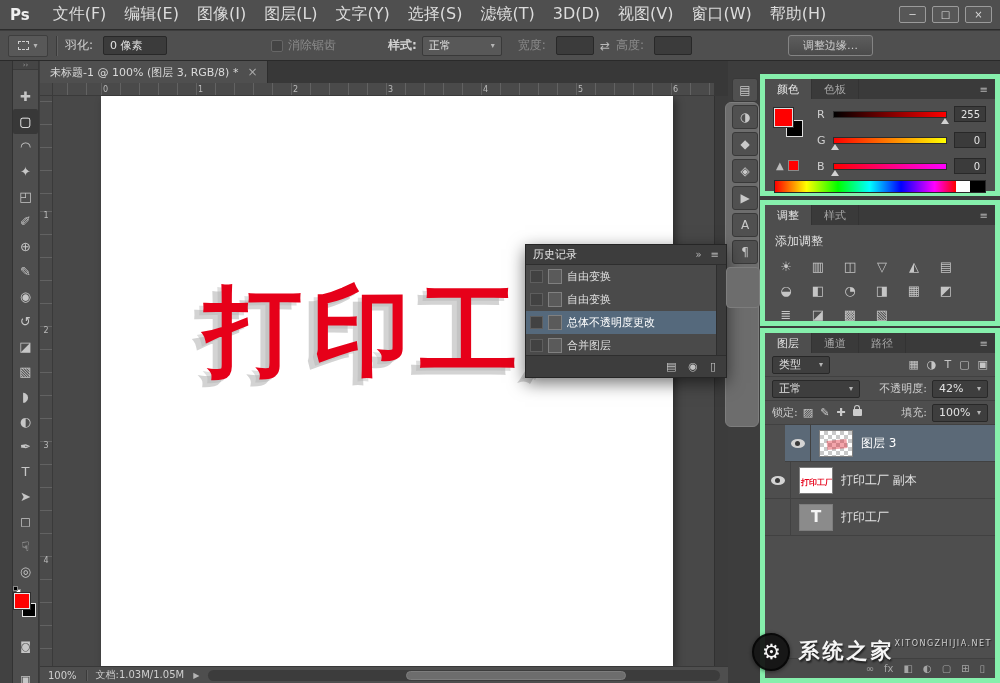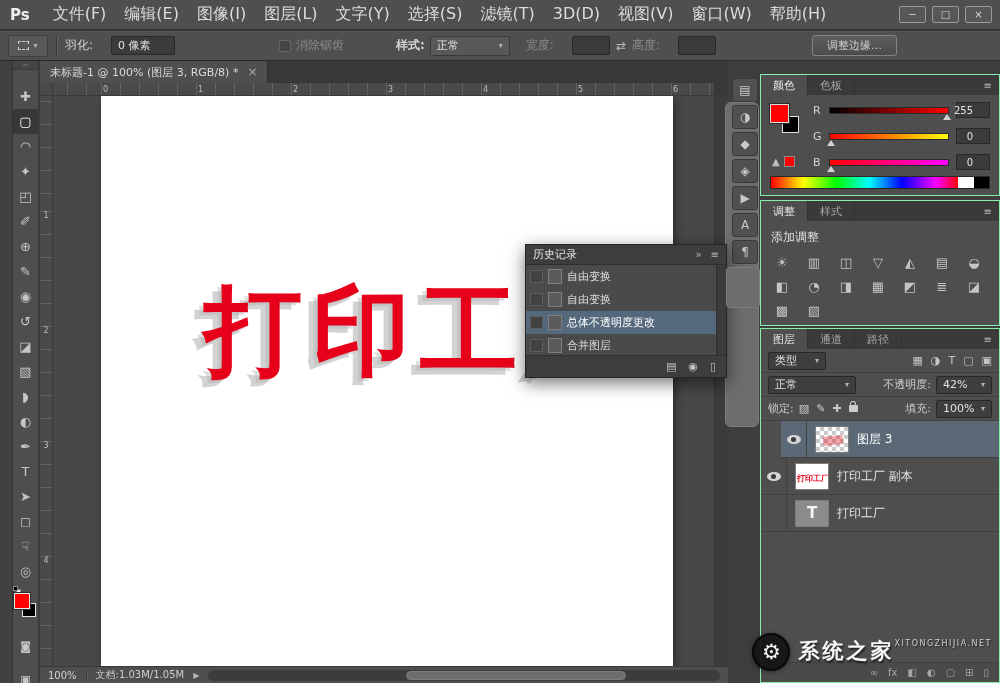--- a/index.html
+++ b/index.html
@@ -13,21 +13,21 @@
   .win-btn{width:27px;height:17px;border:1px solid #9b9b9b;border-radius:2px;display:flex;align-items:center;justify-content:center;font-size:10px;color:#d8d8d8;background:#575757;}
 
   
   #optionsbar{position:absolute;left:0;top:31px;width:1000px;height:30px;background:#4f4f4f;border-bottom:1px solid #2a2a2a;display:flex;align-items:center;padding:0 8px;font-size:12px;z-index:10;}
   .preset-box{width:40px;height:22px;border:1px solid #3e3e3e;border-radius:2px;background:#585858;display:flex;align-items:center;justify-content:center;gap:4px;color:#cfcfcf;}
   .dashed-sq{width:11px;height:9px;border:1px dashed #d0d0d0;display:inline-block;}
   .caret{font-size:8px;color:#b5b5b5;}
   .opt-sep{width:1px;height:20px;background:#3a3a3a;box-shadow:1px 0 0 #606060;margin:0 8px;}
   .opt-label{color:#d2d2d2;white-space:nowrap;}
   .opt-label.dim{color:#8b8b8b;}
-  .opt-input{height:19px;background:#3b3b3b;border:1px solid #282828;border-radius:2px;color:#e2e2e2;padding:0 6px;display:flex;align-items:center;font-size:11px;margin-left:18px;}
+  .opt-input{height:19px;background:#3b3b3b;border:1px solid #282828;border-radius:2px;color:#e2e2e2;padding:0 6px;display:flex;align-items:center;font-size:11px;margin-left:10px;}
   .w64{width:64px;} .w40{width:38px;}
   .checkbox{width:12px;height:12px;background:#444;border:1px solid #666;border-radius:2px;margin-right:5px;}
   .opt-select{height:20px;width:80px;background:#585858;border:1px solid #393939;border-radius:2px;display:flex;align-items:center;justify-content:space-between;padding:0 6px;color:#e2e2e2;font-size:11px;margin-left:5px;}
   .swap-glyph{color:#b9b9b9;margin:0 6px;}
   .refine-btn{height:21px;border:1px solid #848484;border-radius:3px;padding:0 14px;display:flex;align-items:center;color:#cdcdcd;background:linear-gradient(#5d5d5d,#4b4b4b);font-size:11px;margin-left:96px;}
   .ml100{margin-left:104px;} .ml50{margin-left:52px;font-weight:bold;} .ml14{margin-left:16px;}
 
   
   #left-rail{position:absolute;left:0;top:61px;width:13px;height:622px;background:#414141;border-right:1px solid #323232;}
   #toolbar{position:absolute;left:13px;top:61px;width:26px;height:622px;background:#4e4e4e;border-right:1px solid #383838;display:flex;flex-direction:column;align-items:center;}
@@ -81,42 +81,42 @@
   .hist-scroll .thumb{position:absolute;left:1px;right:1px;top:2px;height:45%;background:#6d6d6d;border-radius:4px;}
   .hist-footer{position:absolute;bottom:0;left:0;width:100%;height:22px;background:#3d3d3d;border-top:1px solid #2e2e2e;display:flex;align-items:center;justify-content:flex-end;gap:12px;padding:0 10px;color:#c2c2c2;font-size:11px;}
 
   
   #dock{position:absolute;left:731px;top:78px;width:28px;display:flex;flex-direction:column;gap:3px;align-items:center;z-index:5;}
   .dock-btn{width:26px;height:24px;background:#505050;border:1px solid #393939;border-radius:3px;display:flex;align-items:center;justify-content:center;color:#c9c9c9;font-size:12px;flex:none;}
   .dock-btn.boxed{margin-top:16px;background:#404040;}
 
   
   #rightcol{position:absolute;left:760px;top:61px;width:240px;height:622px;background:#3d3d3d;}
-  .panel{position:absolute;left:0;width:240px;background:#4e4e4e;border:1px solid #86efac;}
+  .panel{position:absolute;left:0;width:240px;background:#4e4e4e;border:5px solid #86efac;}
   .tabsbar{height:20px;background:#3a3a3a;display:flex;align-items:stretch;}
   .ptab{padding:0 12px;font-size:11px;color:#a6a6a6;display:flex;align-items:center;border-right:1px solid #333;}
   .ptab.active{background:#4e4e4e;color:#e6e6e6;}
   .tab-menu{margin-left:auto;padding:0 7px;color:#b2b2b2;font-size:10px;display:flex;align-items:center;}
 
   
   #color-panel{top:13px;height:122px;}
   .cp-body{position:relative;height:100px;}
   .cp-swatches{position:absolute;left:9px;top:9px;width:34px;height:34px;}
   .cp-bg{position:absolute;left:12px;top:12px;width:17px;height:17px;background:#000;border:1px solid #dedede;}
   .cp-fg{position:absolute;left:0;top:0;width:19px;height:19px;border:1px solid #dedede;box-shadow:0 0 0 1px #2c2c2c;}
   .chan{position:absolute;left:52px;right:9px;height:20px;display:flex;align-items:center;gap:7px;}
   .chan.r{top:5px;} .chan.g{top:31px;} .chan.b{top:57px;}
   .chan .lbl{width:9px;font-size:11px;color:#d0d0d0;}
   .chan .track{flex:1;height:7px;border:1px solid #2b2b2b;position:relative;}
   .track.gr-r{background:linear-gradient(to right,#000000,#ff0000);}
   .track.gr-g{background:linear-gradient(to right,#ff0000,#ffff00);}
   .track.gr-b{background:linear-gradient(to right,#ff0000,#ff00ff);}
   .sl-thumb{position:absolute;bottom:-7px;width:0;height:0;border-left:4px solid transparent;border-right:4px solid transparent;border-bottom:6px solid #d2d2d2;}
   .sl-thumb.pos-0{left:-3px;} .sl-thumb.pos-100{right:-3px;}
-  .chan .val{width:20px;height:16px;background:#3b3b3b;border:1px solid #282828;font-size:10px;color:#e4e4e4;display:flex;align-items:center;justify-content:flex-end;padding:0 16px;}
+  .chan .val{width:32px;height:16px;background:#3b3b3b;border:1px solid #282828;font-size:10px;color:#e4e4e4;display:flex;align-items:center;justify-content:flex-end;padding:0 5px;}
   .gamut{position:absolute;left:11px;top:61px;display:flex;gap:4px;align-items:center;}
   .gamut .tri{color:#bdbdbd;font-size:10px;}
   .gamut .sw{width:11px;height:11px;border:1px solid #8a8a8a;}
   .ramp{position:absolute;left:9px;right:9px;bottom:6px;height:13px;border:1px solid #282828;
     background:linear-gradient(to right,#ff0000,#ffff00 15%,#00ff00 30%,#00ffff 45%,#0000ff 60%,#ff00ff 76%,#ff0000 86%,#ffffff 86%,#ffffff 93%,#000000 93%);}
 
   
   #adjust-panel{top:139px;height:126px;}
   .adj-title{padding:8px 10px 2px;font-size:12px;color:#e0e0e0;}
   .adj-grid{display:flex;flex-wrap:wrap;padding:2px 5px;}

